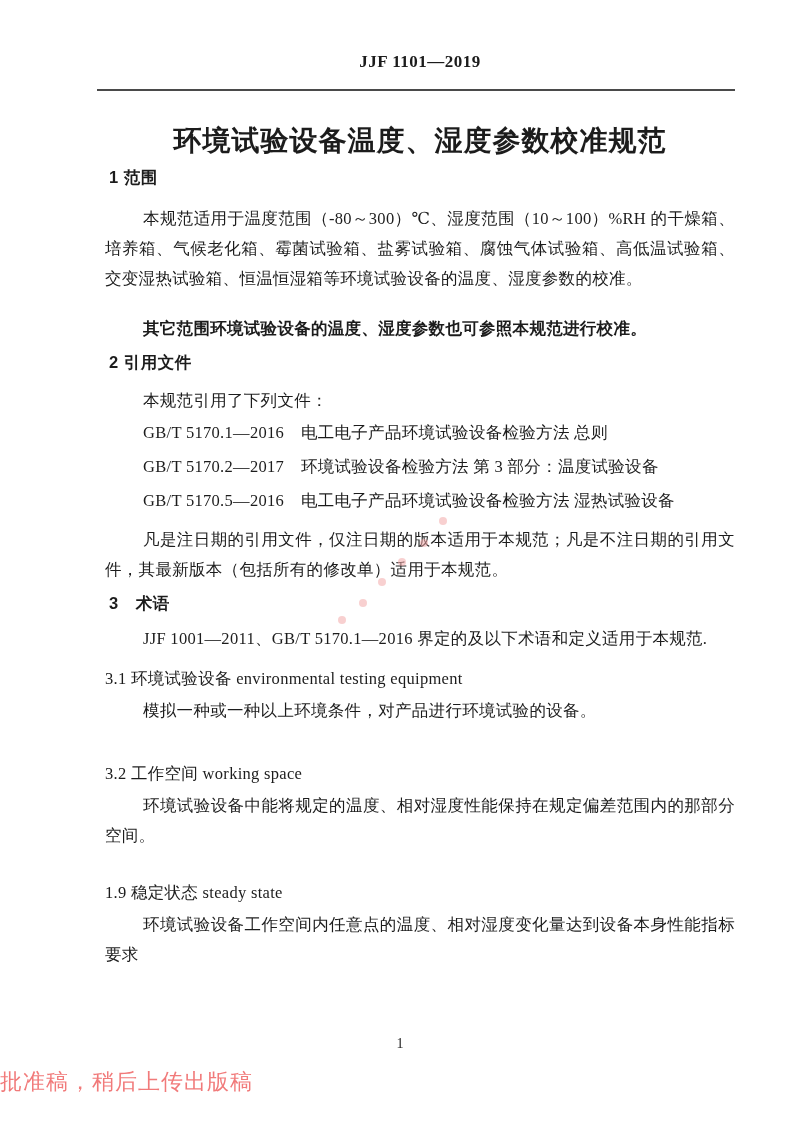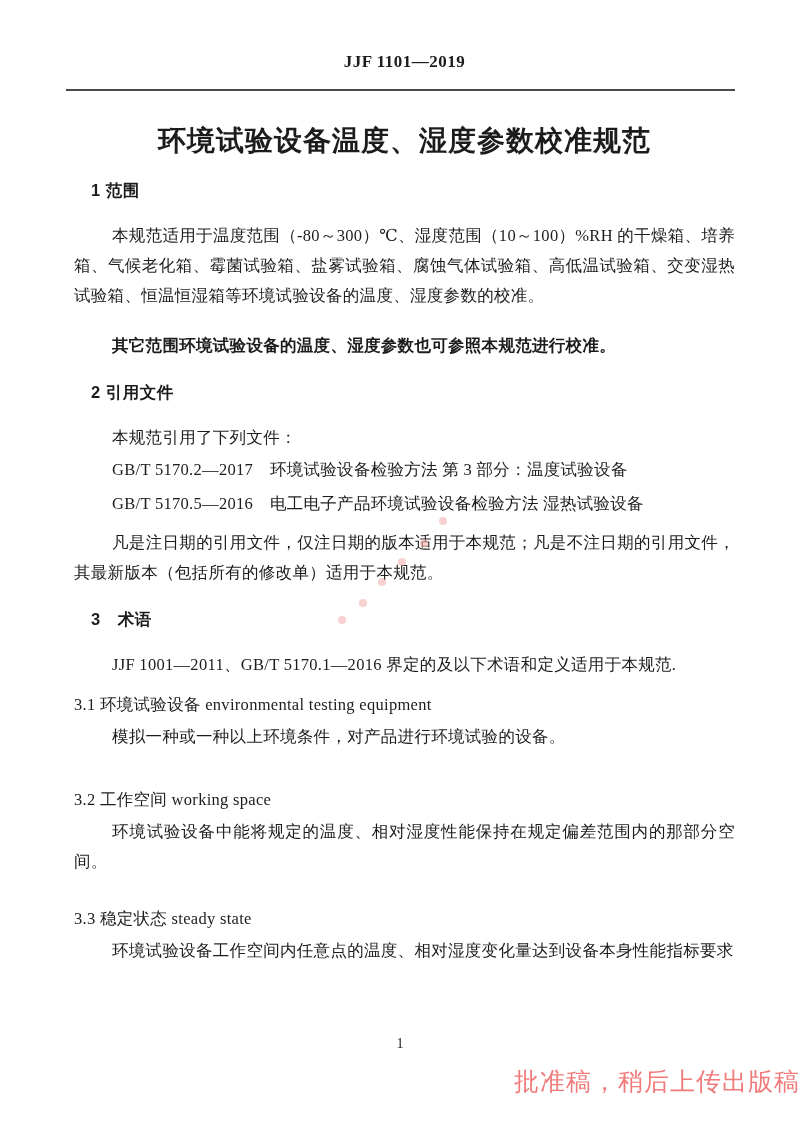--- a/index.html
+++ b/index.html
@@ -2,21 +2,21 @@
 <html><head>
 <meta charset="utf-8">
 <style>
   html, body { margin: 0; padding: 0; background: #ffffff; }
   .page {
     position: relative;
     width: 800px;
     height: 1132px;
     background: #ffffff;
     box-sizing: border-box;
-    padding: 50px 65px 0 74px;
+    padding: 50px 65px 0 105px;
     overflow: hidden;
     font-family: "Liberation Serif", "DejaVu Serif", serif;
     color: #1c1c1c;
   }
   .doc-code {
     text-align: center;
     font-weight: bold;
     font-size: 17px;
     line-height: 24px;
     letter-spacing: 0.5px;
@@ -33,21 +33,21 @@
     font-weight: bold;
     font-size: 28px;
     line-height: 36px;
     letter-spacing: 1px;
   }
   h2.sec-heading {
     font-family: "Liberation Sans", "DejaVu Sans", sans-serif;
     font-weight: bold;
     font-size: 16.5px;
     line-height: 28px;
-    margin: 17px;
+    margin: 4px;
     letter-spacing: 0.5px;
   }
   .h2-1 { margin-top: 48px; }
   .h2-2 { margin-top: 40px; }
   .h2-3 { margin-top: 40px; }
   p {
     margin: 0;
     font-size: 16.5px;
     line-height: 30px;
     text-align: justify;
@@ -75,23 +75,23 @@
     left: 0; right: 0;
     top: 1036px;
     text-align: center;
     font-size: 14px;
     line-height: 16px;
   }
   .footer-note {
     position: absolute;
     left: 0; right: 0;
     top: 1068px;
-    text-align: right;
+    text-align: left;
     color: #f17a7a;
-    font-size: 25px;
+    font-size: 22px;
     line-height: 28px;
     letter-spacing: 1px;
   }
   .wdot {
     position: absolute;
     width: 8px; height: 8px;
     border-radius: 50%;
     background: #f2a9a9;
     opacity: 0.55;
   }
@@ -105,34 +105,35 @@
   <div class="header-rule"></div>
 
   <div class="doc-title">环境试验设备温度、湿度参数校准规范</div>
 
   <h2 class="sec-heading h2-1">1 范围</h2>
   <p class="indent p-scope-1">本规范适用于温度范围（-80～300）℃、湿度范围（10～100）%RH 的干燥箱、培养箱、气候老化箱、霉菌试验箱、盐雾试验箱、腐蚀气体试验箱、高低温试验箱、交变湿热试验箱、恒温恒湿箱等环境试验设备的温度、湿度参数的校准。</p>
   <p class="indent p-scope-2">其它范围环境试验设备的温度、湿度参数也可参照本规范进行校准。</p>
 
   <h2 class="sec-heading h2-2">2 引用文件</h2>
   <p class="indent p-ref-intro">本规范引用了下列文件：</p>
+  <p class="ref-line">GB/T 5170.1—2016　电工电子产品环境试验设备检验方法 总则</p>
   <p class="ref-line">GB/T 5170.2—2017　环境试验设备检验方法 第 3 部分：温度试验设备</p>
   <p class="ref-line">GB/T 5170.5—2016　电工电子产品环境试验设备检验方法 湿热试验设备</p>
   <p class="indent p-closing">凡是注日期的引用文件，仅注日期的版本适用于本规范；凡是不注日期的引用文件，其最新版本（包括所有的修改单）适用于本规范。</p>
 
   <h2 class="sec-heading h2-3">3　术语</h2>
   <p class="indent p-terms-intro">JJF 1001—2011、GB/T 5170.1—2016 界定的及以下术语和定义适用于本规范.</p>
 
   <p class="term-label t1">3.1 环境试验设备  environmental testing equipment</p>
   <p class="indent term-def">模拟一种或一种以上环境条件，对产品进行环境试验的设备。</p>
 
   <p class="term-label t2">3.2 工作空间  working space</p>
   <p class="indent term-def">环境试验设备中能将规定的温度、相对湿度性能保持在规定偏差范围内的那部分空间。</p>
 
-  <p class="term-label t3">3.3 稳定状态  steady state</p>
+  <p class="term-label t3">1.9 稳定状态  steady state</p>
   <p class="indent term-def">环境试验设备工作空间内任意点的温度、相对湿度变化量达到设备本身性能指标要求</p>
 
   <div class="page-num">1</div>
   <div class="footer-note">批准稿，稍后上传出版稿</div>
 
   <div class="wdot" style="left:439px; top:517px;"></div>
   <div class="wdot" style="left:420px; top:539px;"></div>
   <div class="wdot" style="left:398px; top:558px;"></div>
   <div class="wdot" style="left:378px; top:578px;"></div>
   <div class="wdot" style="left:359px; top:599px;"></div>

